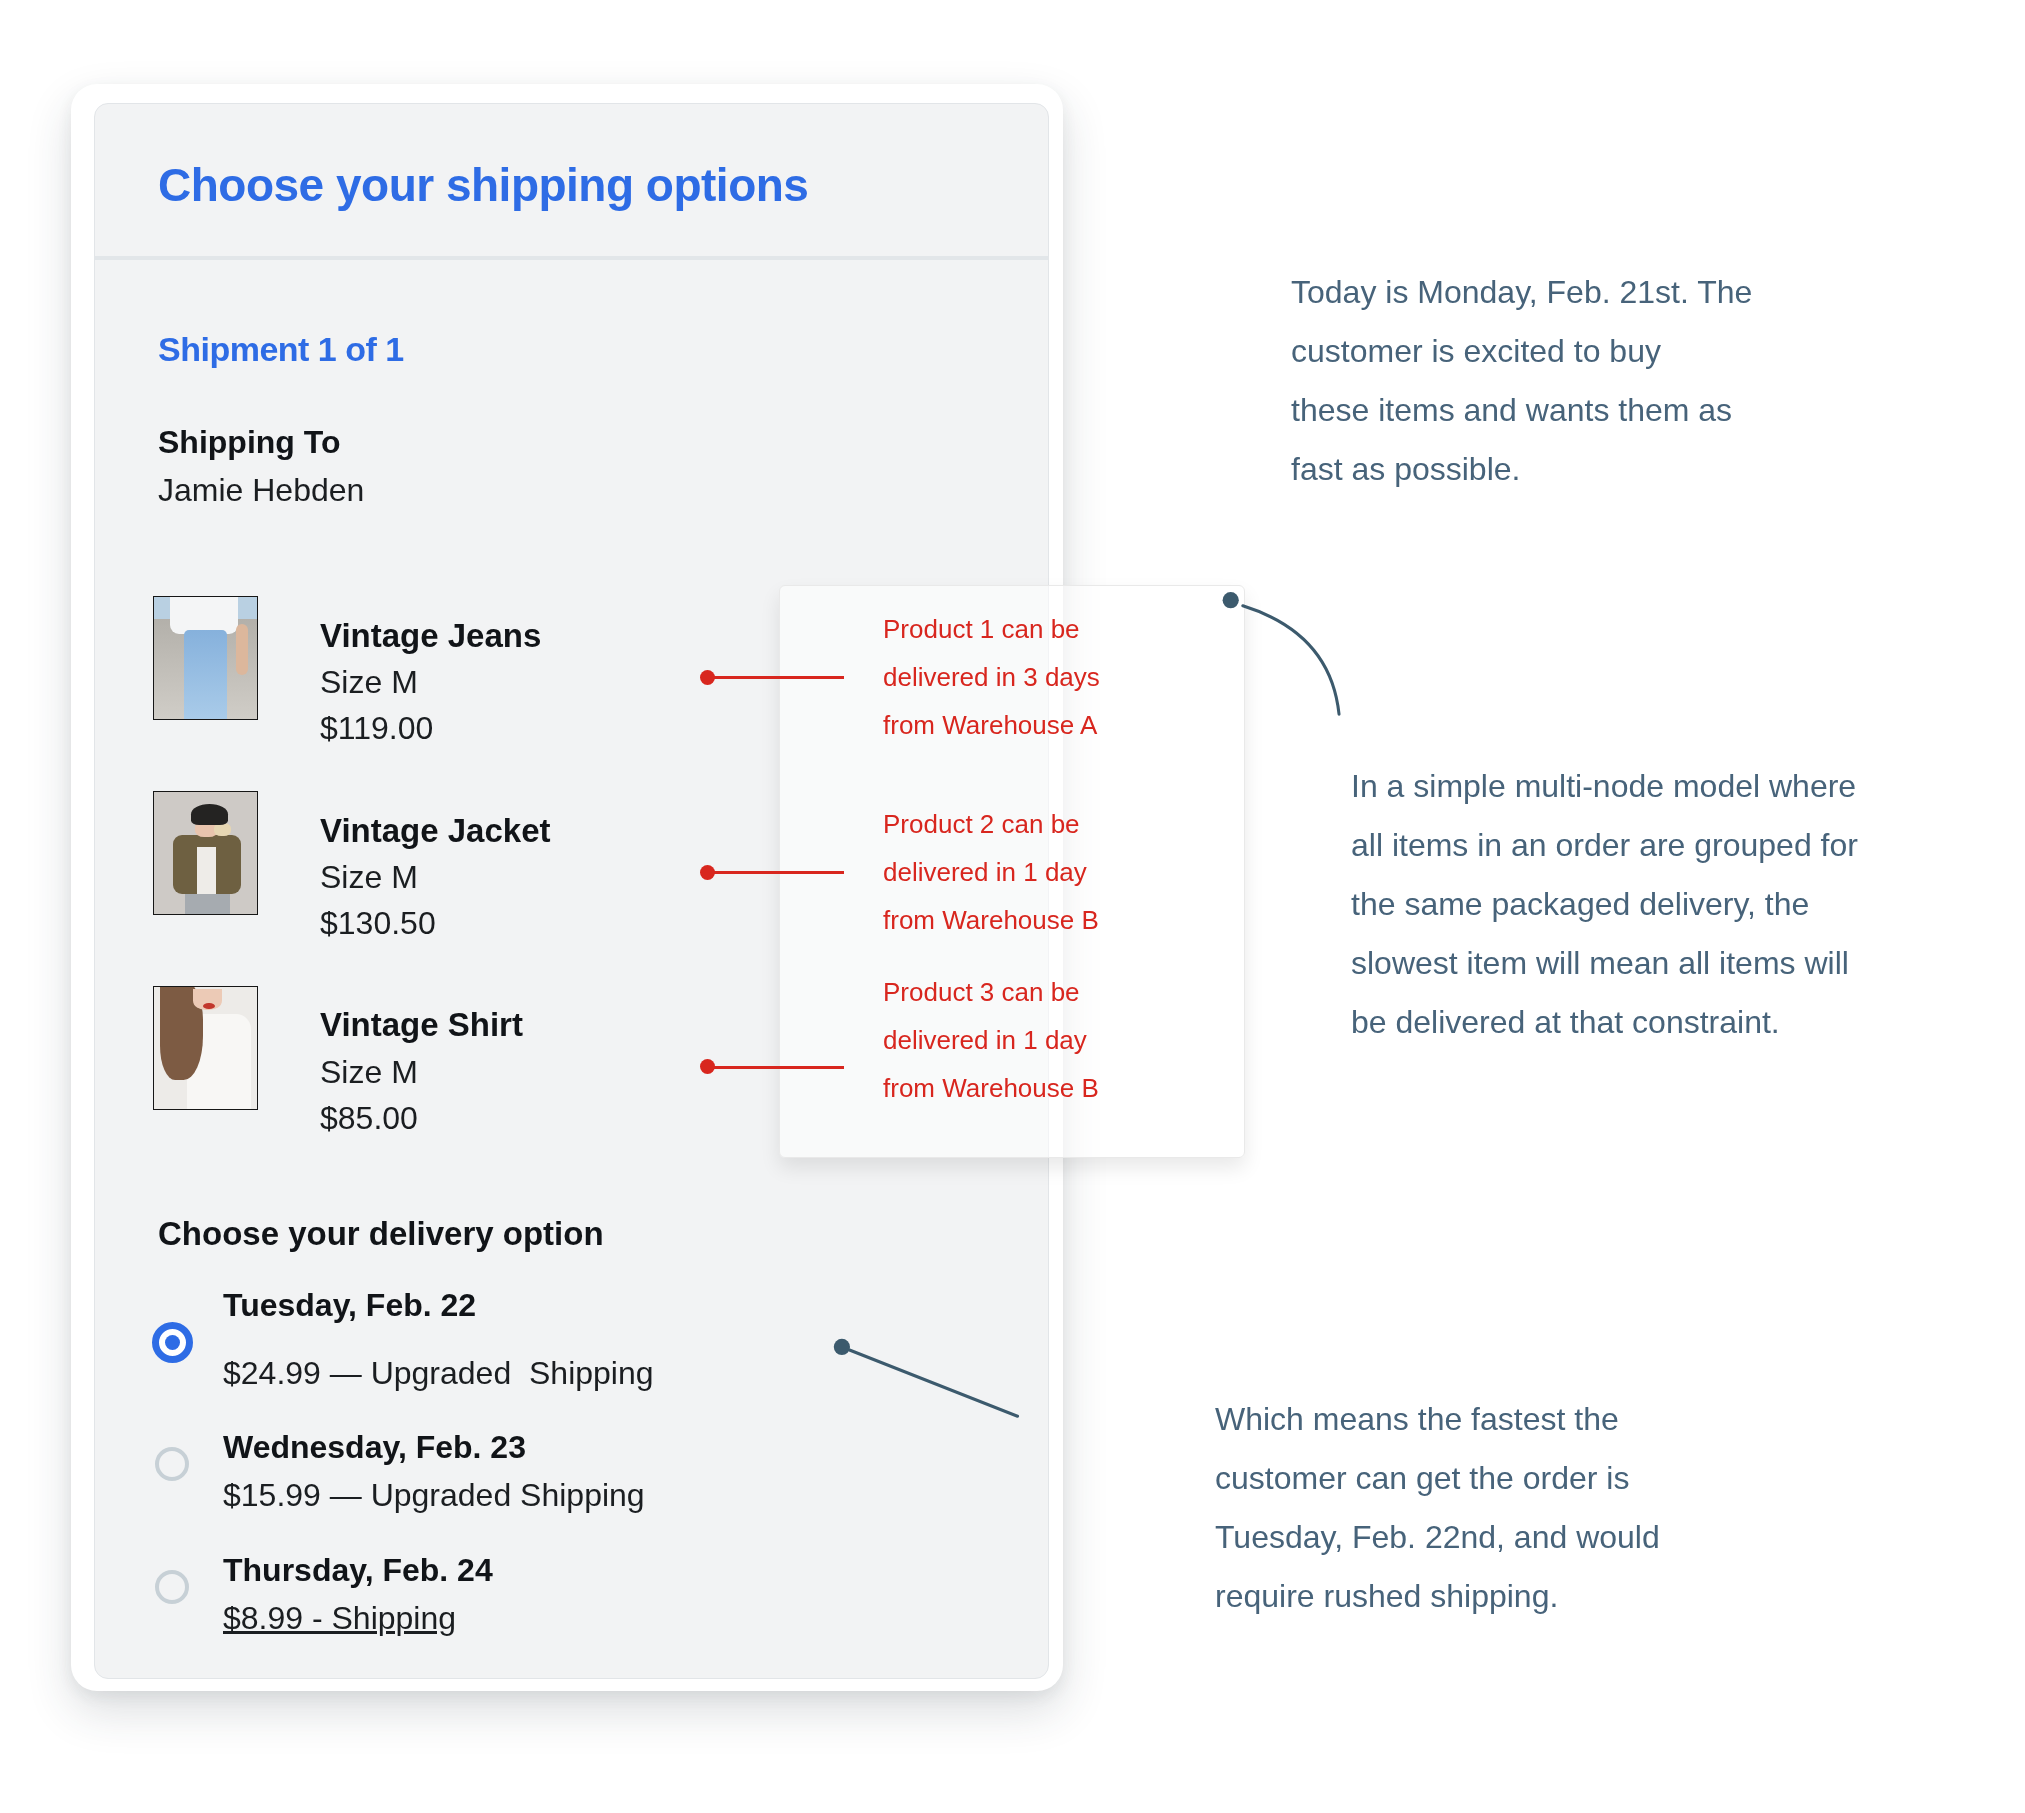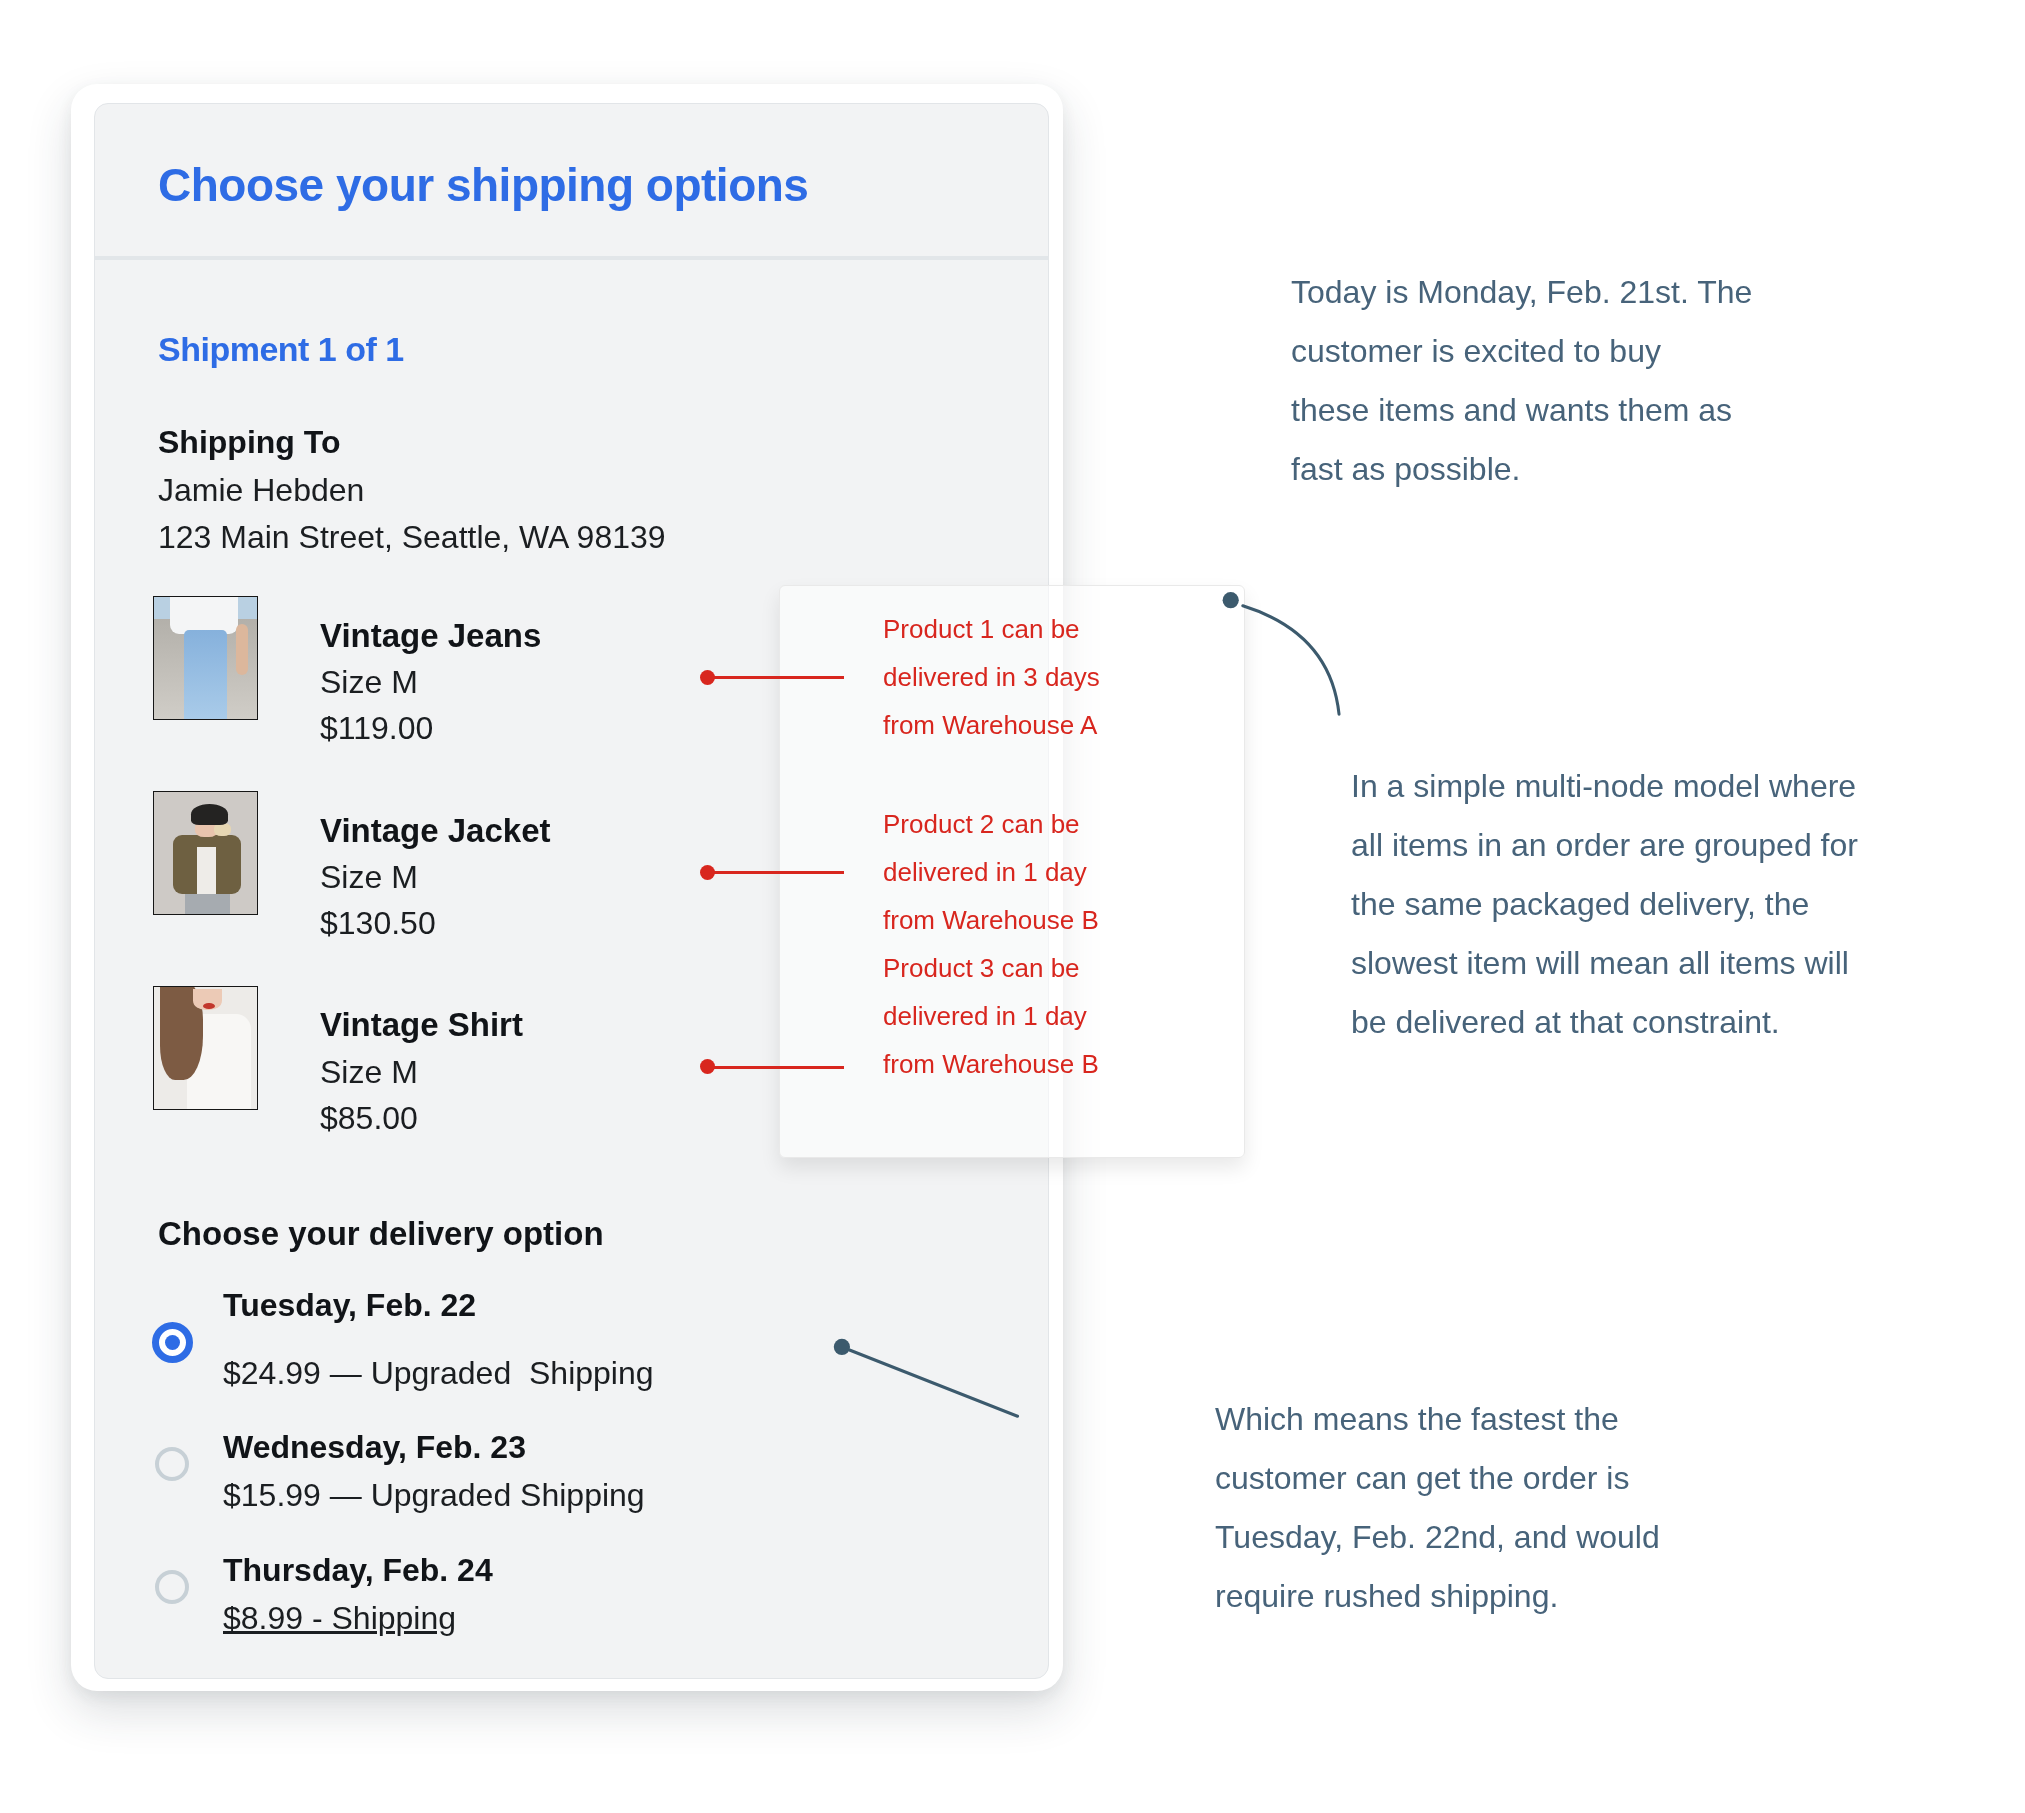--- a/index.html
+++ b/index.html
@@ -70,21 +70,21 @@
   .radio.u2{left:155px;top:1447px;}
   .radio.u3{left:155px;top:1570px;}
 
   
   .note-box{
     left:779px;top:585px;width:466px;height:573px;border-radius:6px;
     background:rgba(255,255,255,.55);border:1px solid #e9e9e9;box-sizing:border-box;
     box-shadow:0 10px 20px rgba(0,0,0,.09);
   }
   .red-note{left:883px;width:344px;font-size:26px;line-height:48px;color:#d8261e;white-space:pre-line;}
-  .n1{top:605px;} .n2{top:800px;} .n3{top:944px;}
+  .n1{top:605px;} .n2{top:800px;} .n3{top:968px;}
   .red-line{left:707px;width:137px;height:2.5px;background:#d8261e;}
   .l1{top:676px;} .l2{top:871px;} .l3{top:1066px;}
   .red-dot{width:15px;height:15px;border-radius:50%;background:#d8261e;left:700px;}
   .d1{top:670px;} .d2{top:865px;} .d3{top:1059px;}
 
   
   .para{color:#47637a;font-size:32px;line-height:59px;white-space:pre-line;}
   .para1{left:1291px;top:263px;width:582px;}
   .para2{left:1351px;top:757px;width:633px;}
   .para3{left:1351px;top:1111px;width:633px;}
@@ -99,21 +99,20 @@
   <div class="abs card-outer"></div>
   <div class="abs card-inner"></div>
 
   <div class="abs card-title">Choose your shipping options</div>
   <div class="abs card-divider"></div>
 
   <div class="abs shipment-label">Shipment 1 of 1</div>
 
   <div class="abs ship-to-label">Shipping To</div>
   <div class="abs ship-to-name">Jamie Hebden</div>
-  <div class="abs ship-to-address">123 Main Street, Seattle, WA 98139</div>
 
   <div class="abs thumb t1 art-jeans">
     <span class="sky"></span>
     <span class="ground"></span>
     <span class="shirt"></span>
     <span class="legs"></span>
     <span class="arm"></span>
   </div>
   <div class="abs p-title r1-title">Vintage Jeans</div>
   <div class="abs p-sub r1-size">Size M</div>

